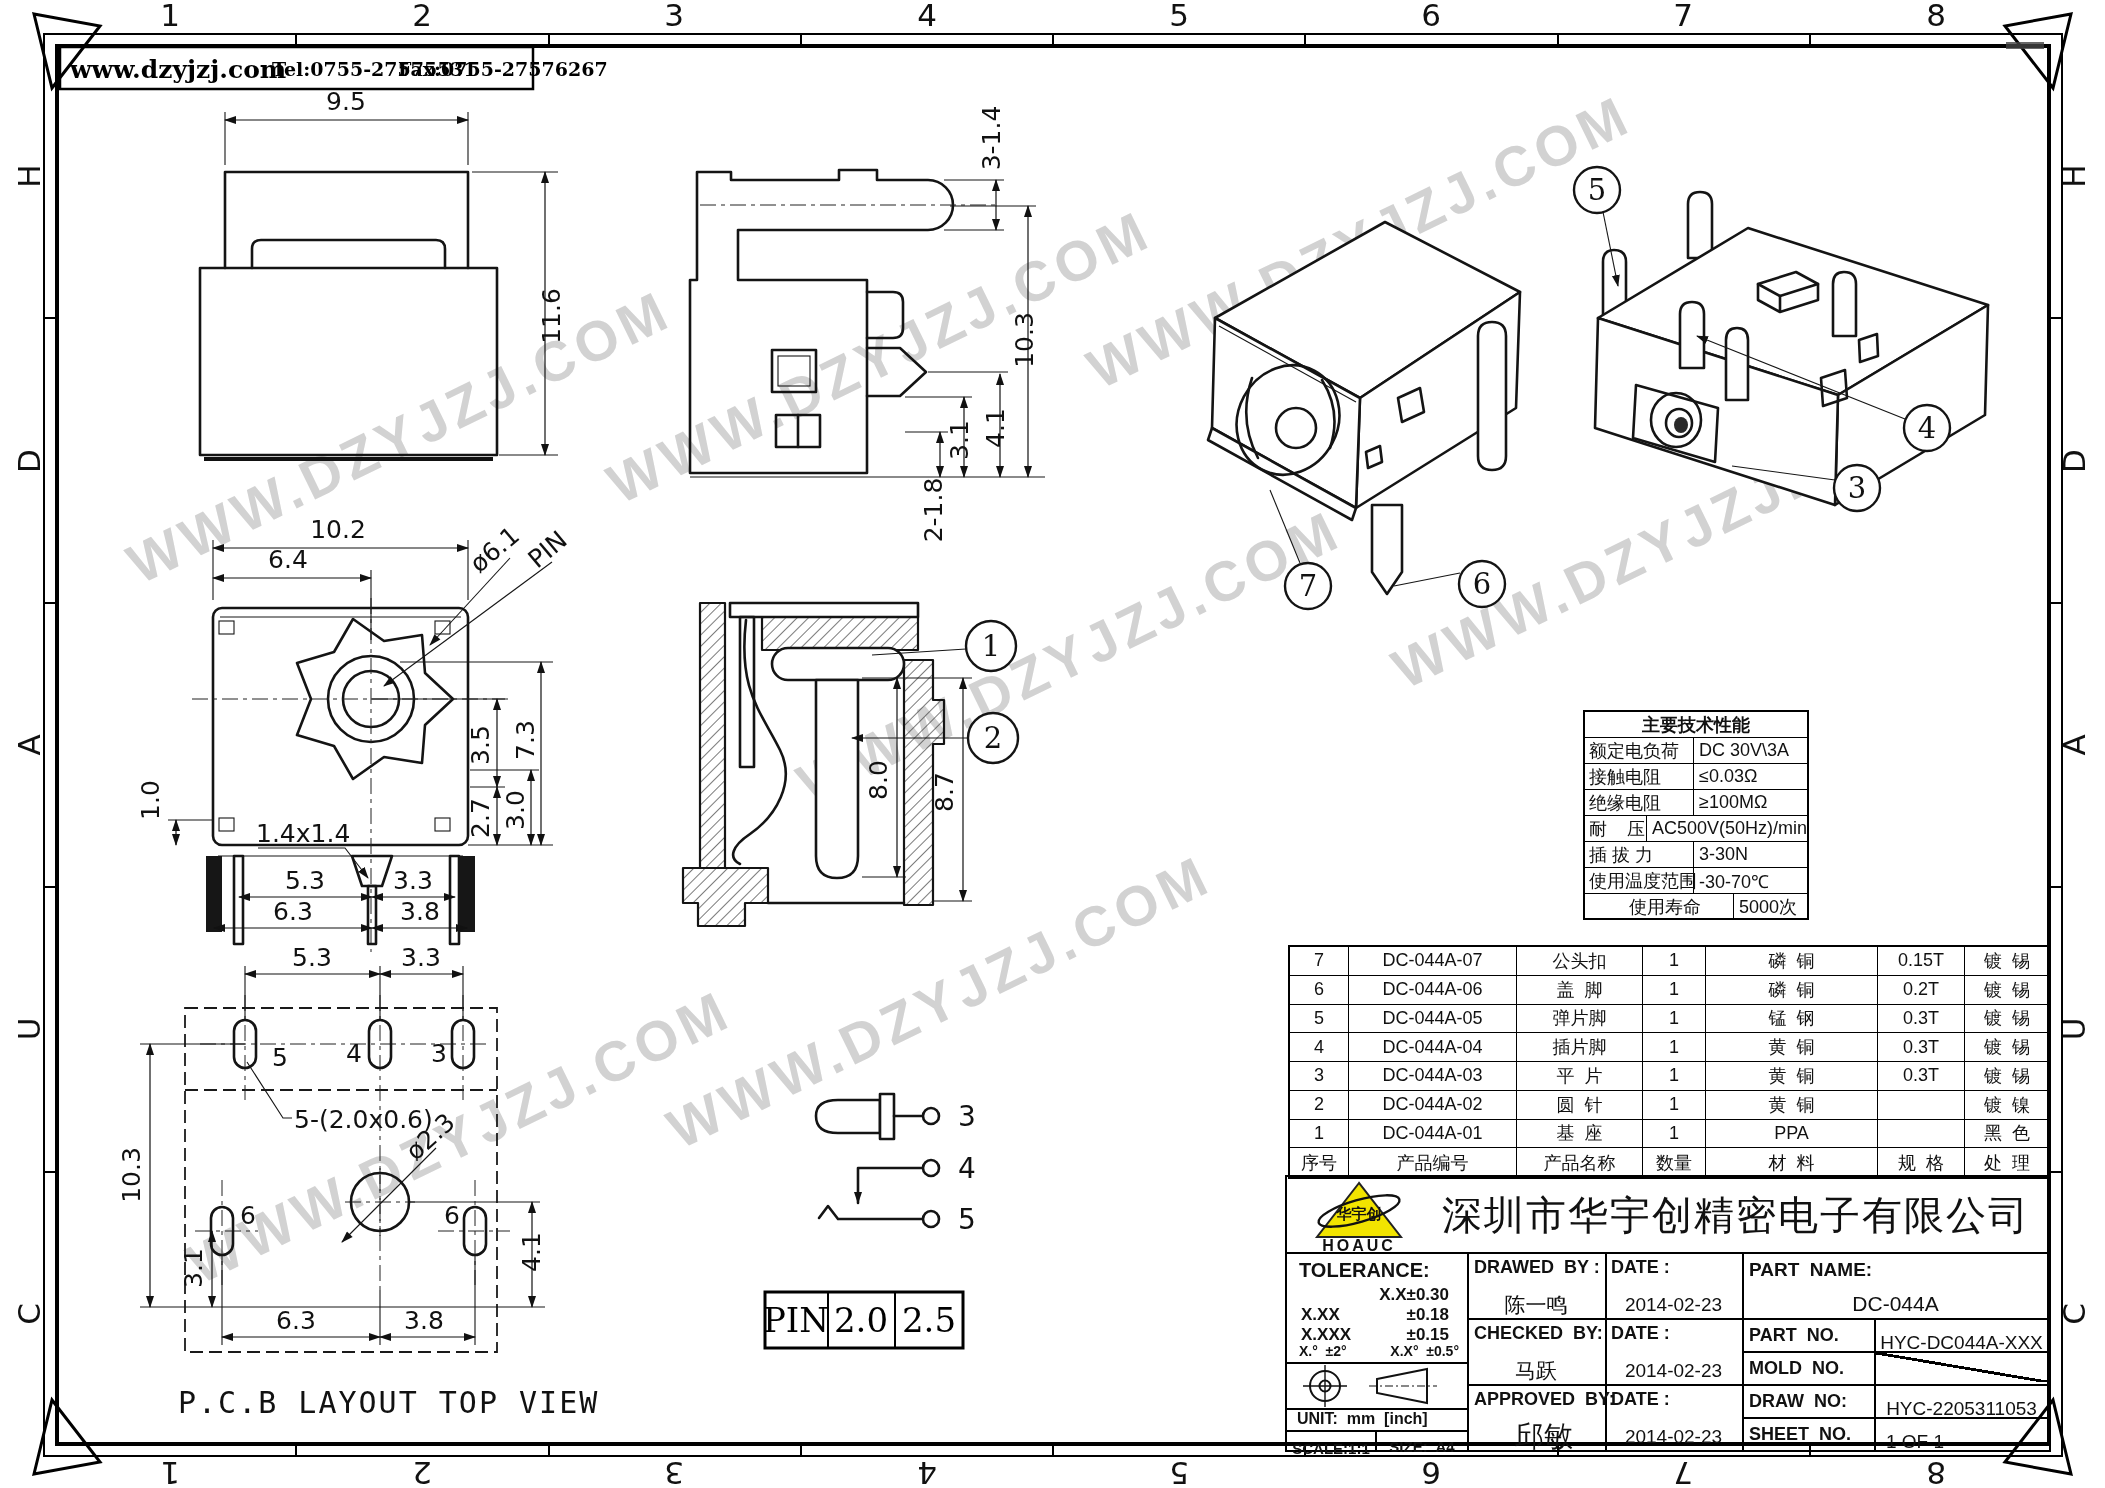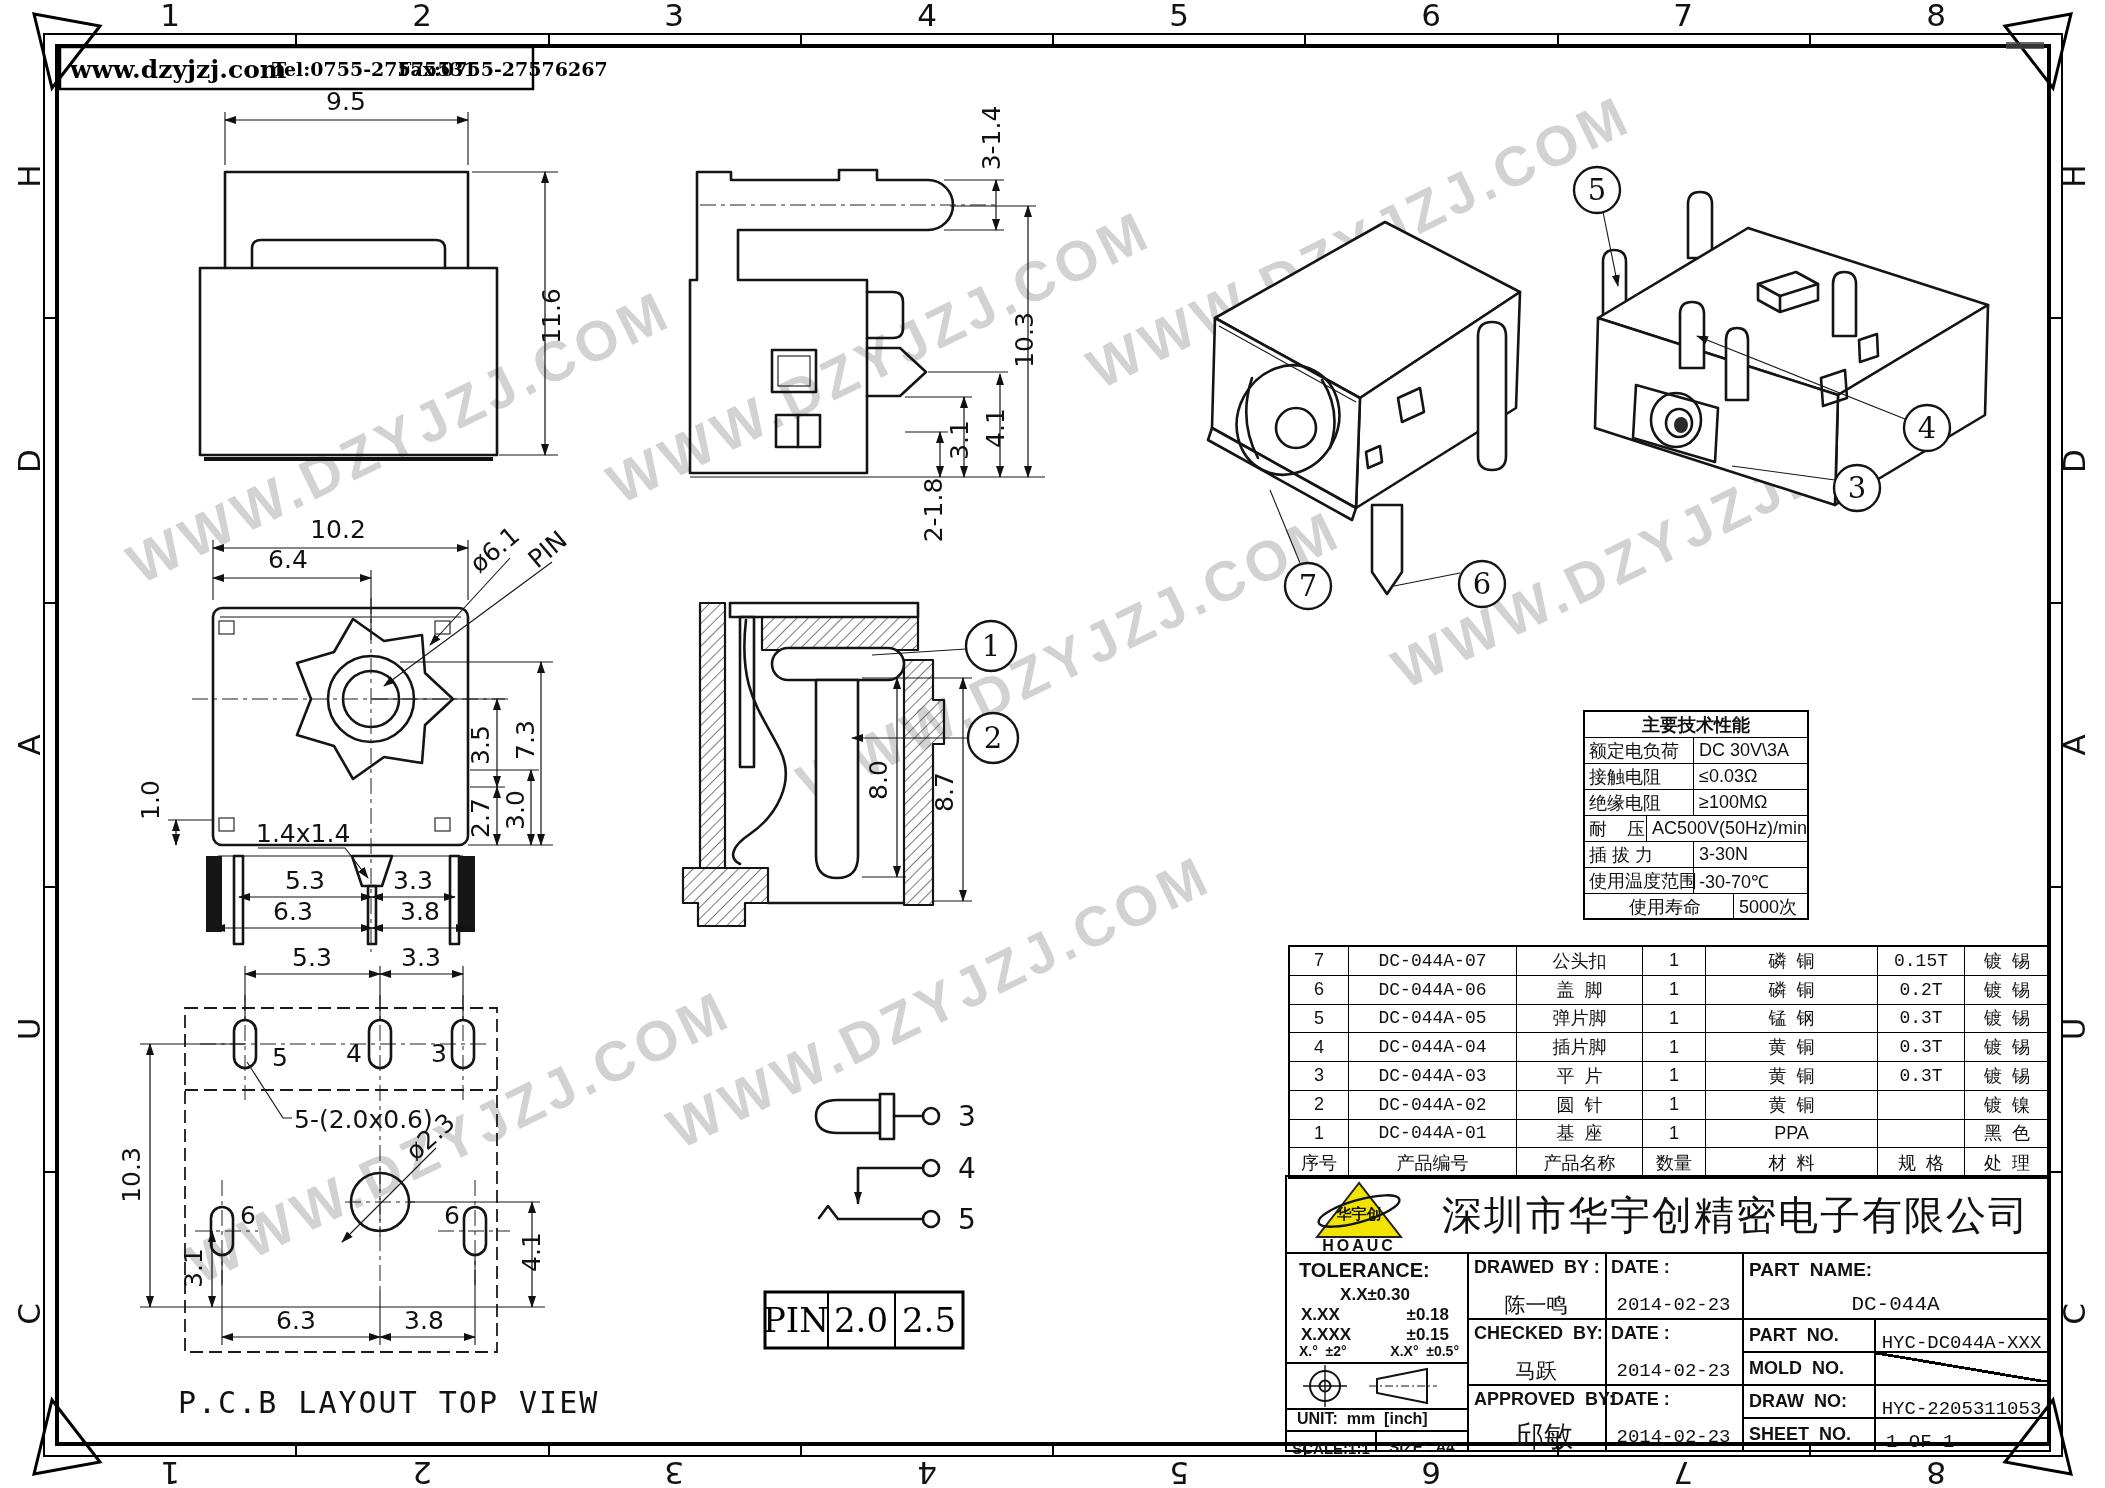--- a/index.html
+++ b/index.html
@@ -16,21 +16,21 @@
   #spec .r:last-child{border-bottom:none;padding-left:40px;}
   #spec .k{width:104px;border-right:1.5px solid #000;display:flex;align-items:center;padding-left:4px;white-space:pre;}
   #spec .v{display:flex;align-items:center;padding-left:5px;white-space:pre;overflow:visible;}
   
   #bom{position:absolute;left:1288px;top:945px;width:759px;height:230px;border:2px solid #000;font-size:18px;}
   #bom .r{display:flex;height:28.75px;border-bottom:1.5px solid #000;box-sizing:border-box;}
   #bom .r:last-child{border-bottom:none;}
   #bom .c{border-right:1.5px solid #000;display:flex;align-items:center;justify-content:center;white-space:pre;box-sizing:border-box;}
   #bom .c:last-child{border-right:none;}
   .w0{width:59px}.w1{width:168px}.w2{width:126px}.w3{width:63px}.w4{width:172px}.w5{width:87px}.w6{width:84px;flex:1}
-  .mono{font-family:Liberation Mono, monospace;}
+  .mono{font-family:Liberation Sans, sans-serif;}
   
   #tb{position:absolute;left:1285px;top:1175px;width:762px;height:273px;border:2.5px solid #000;}
   #tb .lbl{position:absolute;font-weight:bold;font-size:18px;white-space:pre;}
   #tb .val{position:absolute;display:flex;align-items:center;justify-content:center;white-space:pre;margin-top:8px;}
   #company{position:absolute;left:140px;right:4px;top:6px;height:64px;display:flex;align-items:center;justify-content:center;
            font-size:40px;letter-spacing:2px;font-family:Liberation Mono, monospace;}
   .slash{background:linear-gradient(to top right,transparent 47.5%,#000 47.5%,#000 52.5%,transparent 52.5%);}
 </style>
 </head>
 <body>
@@ -502,21 +502,21 @@
 
   <svg class="abs" style="left:16px;top:2px" width="112" height="74" viewBox="0 0 112 74">
     <polygon points="56,4 14,58 98,58" fill="#f2e400" stroke="#222" stroke-width="2"></polygon>
     <ellipse cx="56" cy="32" rx="42" ry="11" transform="rotate(-16 56 32)" fill="none" stroke="#111" stroke-width="2.4"></ellipse>
     <text x="56" y="40" text-anchor="middle" style="font:bold 15px 'DejaVu Sans',sans-serif;fill:#111">华宇创</text>
     <text x="56" y="72" text-anchor="middle" style="font:bold 16px 'Liberation Sans',sans-serif;letter-spacing:3px;fill:#111">HOAUC</text>
   </svg>
   <div id="company">深圳市华宇创精密电子有限公司</div>
 
   <div class="lbl" style="left:12px;top:82px;font-size:20px">TOLERANCE:</div>
-  <div class="abs" style="left:14px;top:108px;width:148px;display:flex;justify-content:center;font-weight:bold;font-size:17px">
+  <div class="abs" style="left:14px;top:108px;width:148px;display:flex;justify-content:flex-end;font-weight:bold;font-size:17px">
     <span>X.X</span>
         <span>±0.30</span>
   </div>
   <div class="abs" style="left:14px;top:128px;width:148px;display:flex;justify-content:space-between;font-weight:bold;font-size:17px">
     <span>X.XX</span>
         <span>±0.18</span>
   </div>
   <div class="abs" style="left:14px;top:148px;width:148px;display:flex;justify-content:space-between;font-weight:bold;font-size:17px">
     <span>X.XXX</span>
         <span>±0.15</span>

